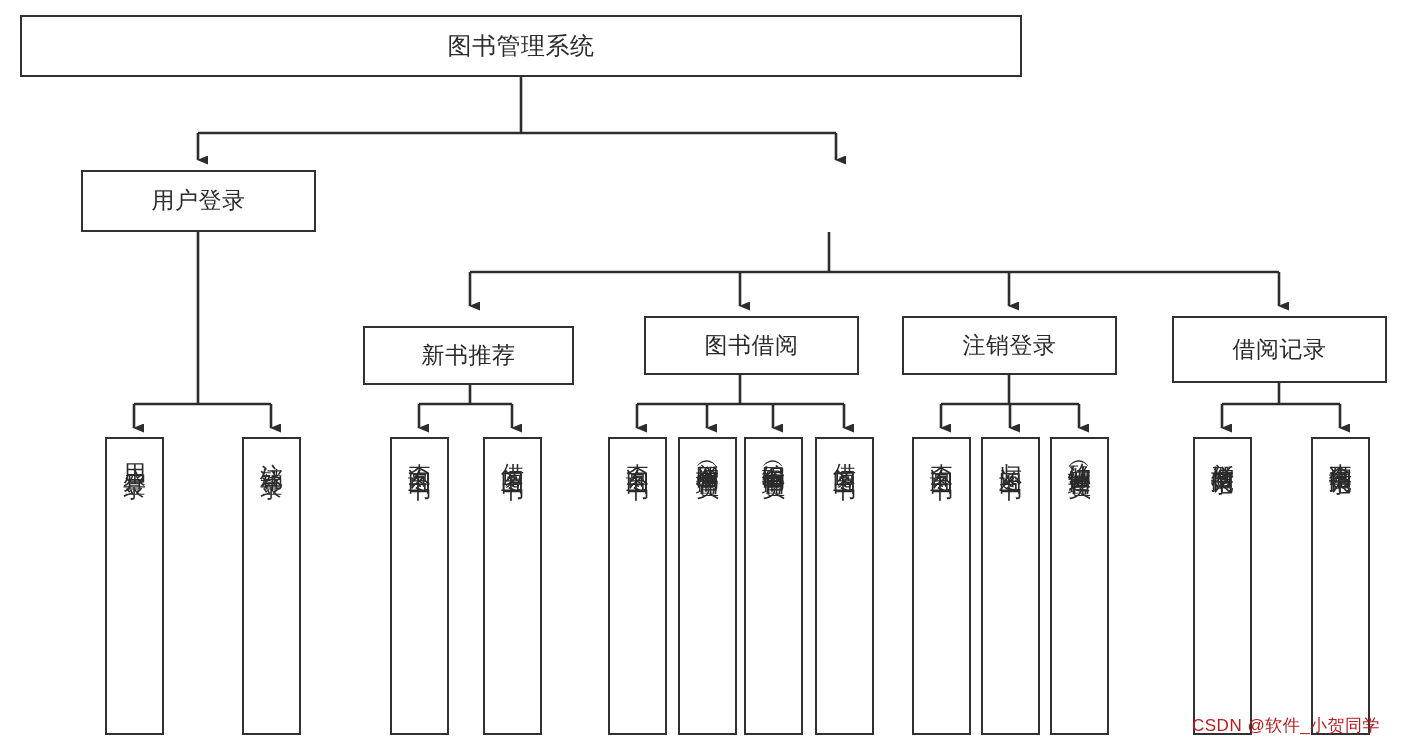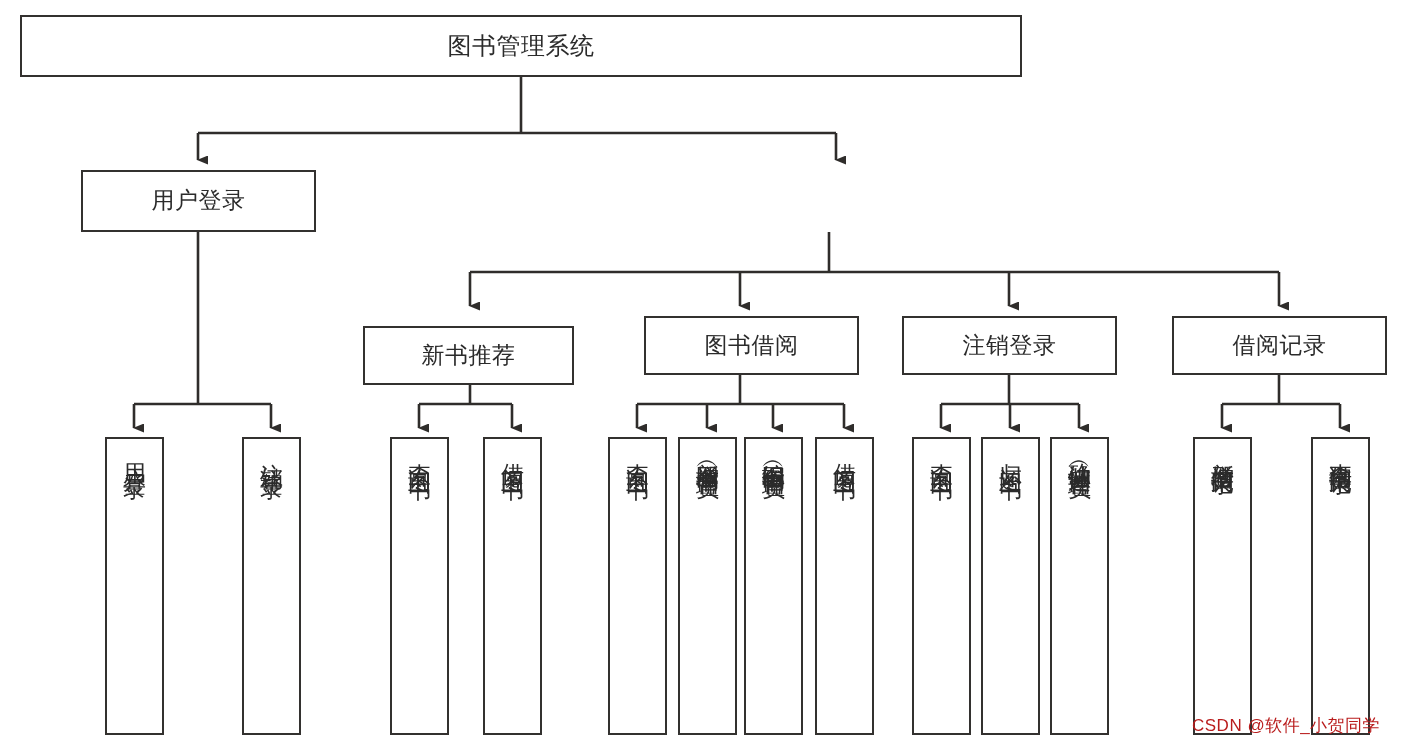--- a/index.html
+++ b/index.html
@@ -144,21 +144,21 @@
 
   <div class="node horiz" style="left:363px; top:326px; width:211px; height:59px;">
     <span class="node-label">新书推荐</span>
   </div>
   <div class="node horiz" style="left:632px; top:316px; width:215px; height:59px;margin-left:12px;">
     <span class="node-label">图书借阅</span>
   </div>
   <div class="node horiz" style="left:902px; top:316px; width:215px; height:59px;">
     <span class="node-label">注销登录</span>
   </div>
-  <div class="node horiz" style="left:1172px; top:316px; width:215px; height:59px;">
+  <div class="node horiz" style="left:1172px; top:316px; width:215px; height:67px;">
     <span class="node-label">借阅记录</span>
   </div>
 
   <div class="node vert" style="left:105px; top:437px; width:59px; height:298px;">
     <span class="node-label">用户登录</span>
   </div>
   <div class="node vert" style="left:242px; top:437px; width:59px; height:298px;">
     <span class="node-label">注销登录</span>
   </div>
 

